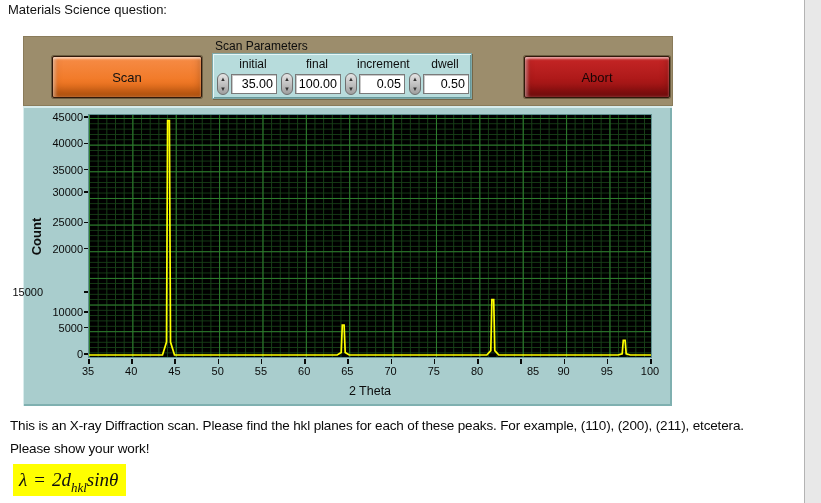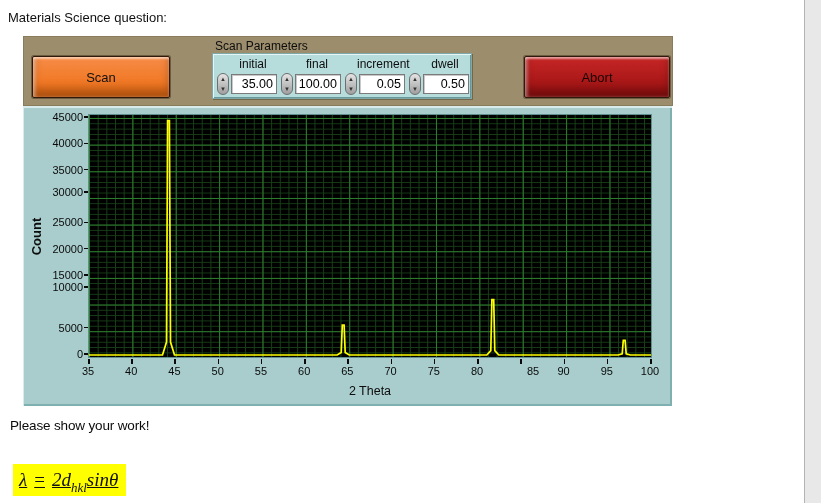--- a/index.html
+++ b/index.html
@@ -1,30 +1,30 @@
 <!DOCTYPE html>
 <html><head>
 <meta charset="utf-8">
 <style>
   * { margin:0; padding:0; box-sizing:border-box; }
   html,body { width:821px; height:503px; background:#ffffff; overflow:hidden;
               font-family:"Liberation Sans", sans-serif; color:#000; }
 
-  .page-title { position:absolute; left:8px; top:10px; font-size:13px; color:#111; }
+  .page-title { position:absolute; left:8px; top:2px; font-size:13px; color:#111; }
 
   
   .ctrl-bar { position:absolute; left:23px; top:36px; width:650px; height:70px;
               background:#9c8d6c; border:1px solid #8a7b5a; }
 
   .lv-btn { position:absolute; height:42px; border:1px solid #30180a; border-radius:2px;
             display:flex; align-items:center; justify-content:center;
             font-size:13px; color:#111; cursor:pointer;
             box-shadow:0 0 0 1px #6b5d41, inset 0 2px 2px rgba(255,255,255,.5),
                        inset 3px 0 3px rgba(255,255,255,.30), inset 0 -8px 10px rgba(0,0,0,.28); }
-  .scan-btn  { left:8px;  top:19px; width:138px;
+  .scan-btn  { left:28px;  top:19px; width:150px;
                background:linear-gradient(#f68c47,#ee6d12); }
   .abort-btn { left:500px; top:19px; width:146px; color:#1a0505;
                background:linear-gradient(#c9262 6,#9a0f0f); background:linear-gradient(#c62626,#9a0f0f); }
 
   .cluster-label { position:absolute; left:191px; top:2px; font-size:12px; color:#0d0d0d; }
   .cluster { position:absolute; left:188px; top:16px; width:260px; height:46px;
              background:#b7dcdc; border:1px solid #7fa9a9;
              box-shadow:inset 1px 1px 0 #e6f6f6, inset -1px -1px 0 #68989a, 1px 1px 0 #746648; }
   .field-group { position:absolute; top:3px; width:62px; height:40px; }
   .field-label { position:absolute; top:0; left:12px; width:48px; text-align:center;
@@ -75,21 +75,21 @@
   .scrollbar { position:absolute; left:804px; top:0; width:17px; height:503px;
                background:#e8e8e8; border-left:1px solid #b3b3b3; cursor:pointer; }
 
   
   .question { position:absolute; left:10px; top:414px; width:780px;
               font-size:13.5px; letter-spacing:-0.15px; color:#0a0a0a; line-height:23px; }
   .bragg { position:absolute; left:10px; top:464px;
            font-family:"Liberation Serif", serif; font-size:17px; color:#111;
            display:flex; align-items:center; }
   .bragg .hl { background:#ffff00; font-style:italic; font-size:19px;
-               padding:5px 8px 0 6px; margin-left:3px; display:inline-block;text-decoration:underline; }
+               padding:5px 8px 0 6px; margin-left:3px; display:inline-block; }
   .bragg .hl .eq { margin:0 7px; font-style:normal; }
   .bragg .hl sub { font-size:13px; vertical-align:-6px; font-style:italic; }
 </style>
 </head>
 <body>
 
 <div class="page-title">Materials Science question:</div>
 
 <div class="ctrl-bar">
   <div class="lv-btn scan-btn">
@@ -147,25 +147,25 @@
   </div>
   <div class="y-axis" id="y-axis">
       <div class="ytick" style="top: 234px;">
         <span>0</span>
         <i class="dash"></i>
       </div>
       <div class="ytick" style="top: 207.667px;">
         <span>5000</span>
         <i class="dash"></i>
       </div>
-      <div class="ytick" style="top: 167px;">
+      <div class="ytick" style="top: 192px;">
         <span>10000</span>
         <i class="dash"></i>
       </div>
-      <div class="ytick" style="top: 155px;">
+      <div class="ytick" style="top: 172px; gap: 40px;">
         <span>15000</span>
         <i class="dash"></i>
       </div>
       <div class="ytick" style="top: 128.667px;">
         <span>20000</span>
         <i class="dash"></i>
       </div>
       <div class="ytick" style="top: 102.333px;">
         <span>25000</span>
         <i class="dash"></i>
@@ -221,18 +221,19 @@
       <div class="xtick-label" style="left: 518.769px;">95</div>
       <i class="xtick-mark" style="left: 562px;"></i>
       <div class="xtick-label" style="left: 562px;">100</div>
     </div>
   <div class="x-title">2 Theta</div>
 </div>
 
 <div class="scrollbar"></div>
 
 <div class="question">
+  <div>This is an X-ray Diffraction scan. Please find the hkl planes for each of these peaks. For example, (110), (200), (211), etcetera.</div>
   <div>Please show your work!</div>
 </div>
 
 <div class="bragg">
   <span class="hl"><span>λ</span><span class="eq">=</span><span>2d</span><sub>hkl</sub><span>sinθ</span></span>
 </div>
 
 </body></html>

